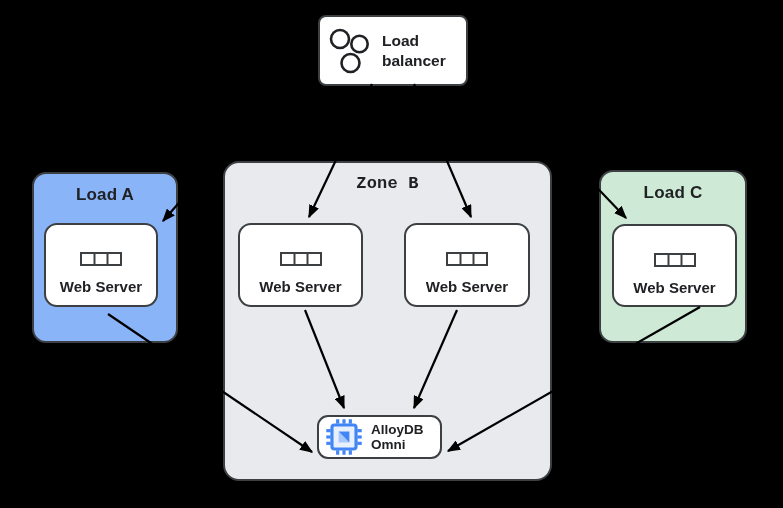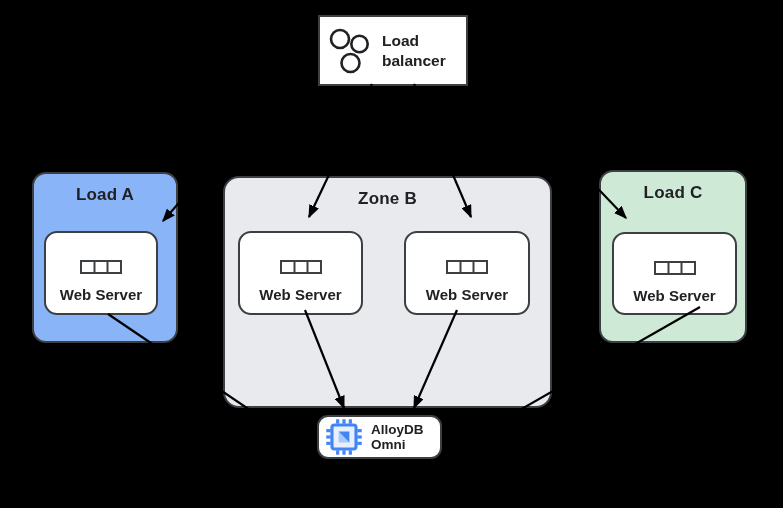--- a/index.html
+++ b/index.html
@@ -16,21 +16,21 @@
     overflow: hidden;
   }
   
   .zone {
     position: absolute;
     border: 2.5px solid var(--border, #3C4043);
     box-sizing: border-box;
     z-index: 1;
   }
   .zone-a { left: 32px;  top: 172px; width: 146px; height: 171px; border-radius: 14px; background: var(--zone-a-fill); }
-  .zone-b { left: 223px; top: 176px; width: 329px; height: 232px; border-radius: 16px; background: var(--zone-b-fill); }
+  .zone-b { left: 223px; top: 161px; width: 329px; height: 320px; border-radius: 16px; background: var(--zone-b-fill); font-family: Liberation Mono, monospace; }
   .zone-c { left: 599px; top: 170px; width: 148px; height: 173px; border-radius: 14px; background: var(--zone-c-fill); }
   .zone-label {
     position: absolute;
     top: 11px; left: 0; right: 0;
     text-align: center;
     font-size: 17px;
     font-weight: bold;
     color: var(--text, #202124);
     letter-spacing: 0.2px;
   }
@@ -39,33 +39,33 @@
     position: absolute;
     background: var(--node-fill, #fff);
     border: 2px solid var(--border, #3C4043);
     box-sizing: border-box;
     z-index: 2;
     color: var(--text, #202124);
   }
   
   .lb {
     left: 318px; top: 15px; width: 150px; height: 71px;
-    border-radius: 0; border-width: 2.5px;
+    border-radius: 8px; border-width: 2.5px;
     display: flex; align-items: center;
   }
   .lb-icon { width: 44px; height: 47px; margin-left: 9px; flex: 0 0 auto; }
   .lb-icon circle { fill: none; stroke: var(--text, #202124); stroke-width: 2.6px; }
   .lb-label {
     margin-left: 9px; width: 82px;
     font-size: 15.5px; line-height: 20px; font-weight: bold;
   }
   
   .ws {
     border-radius: 13px;
-    display: flex; flex-direction: column; align-items: center; margin-top: 8px;
+    display: flex; flex-direction: column; align-items: center;
   }
   .ws-a  { left: 44px;  top: 223px; width: 114px; height: 84px; }
   .ws-b1 { left: 238px; top: 223px; width: 125px; height: 84px; }
   .ws-b2 { left: 404px; top: 223px; width: 126px; height: 84px; }
   .ws-c  { left: 612px; top: 224px; width: 125px; height: 83px; }
   .ws-icon { width: 42px; height: 14px; margin-top: 27px; }
   .ws-icon rect, .ws-icon line { stroke: var(--border, #3C4043); stroke-width: 2px; fill: #fff; }
   .ws-label { margin-top: 12px; font-size: 15px; font-weight: bold; white-space: nowrap; }
   
   .db {

